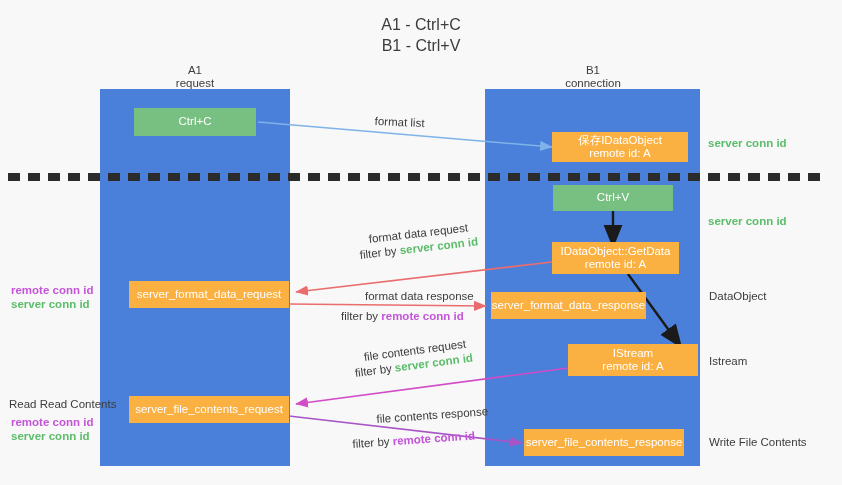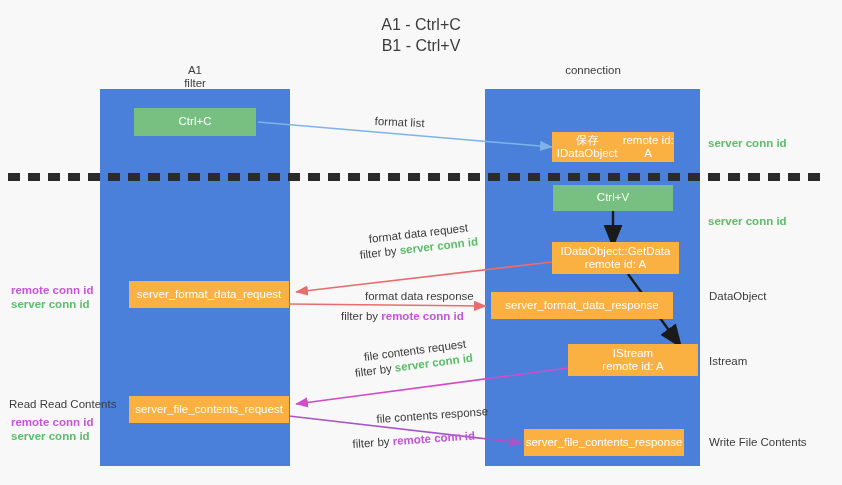--- a/index.html
+++ b/index.html
@@ -40,23 +40,24 @@
 
 <div id="stage">
 
   <div class="title" style="left:271px;top:10px;width:300px;">
     <div>A1 - Ctrl+C</div>
     <div>B1 - Ctrl+V</div>
   </div>
 
   <div class="colhead" style="left:120px;top:60px;width:150px;">
     <div>A1</div>
-    <div>filter</div>
+    <div>request</div>
   </div>
   <div class="colhead" style="left:518px;top:60px;width:150px;">
+    <div>B1</div>
     <div>connection</div>
   </div>
 
   <div class="col" style="left:100px;top:85px;width:190px;height:377px;"></div>
   <div class="col" style="left:485px;top:85px;width:215px;height:377px;"></div>
 
   <svg id="wires" viewBox="0 0 842 485">
     <defs>
       <marker id="ah-blue" markerWidth="9" markerHeight="9" refX="7.5" refY="3.2" orient="auto">
         <path d="M0,0 L8,3.2 L0,6.4 z" fill="#7fb2e8"></path>
@@ -91,33 +92,33 @@
 
     <line x1="8" y1="173" x2="828" y2="173" stroke="#2b2b2b" stroke-width="8" stroke-dasharray="12 8"></line>
   </svg>
 
   <div class="box orange" style="left:129px;top:277px;width:160px;height:27px;">server_format_data_request</div>
 
   <div class="box green" style="left:134px;top:104px;width:122px;height:28px;">Ctrl+C</div>
 
   <div class="box orange" style="left:129px;top:392px;width:160px;height:27px;">server_file_contents_request</div>
 
-  <div class="box orange" style="left:552px;top:128px;width:122px;height:30px;flex-direction:row;">
+  <div class="box orange" style="left:552px;top:128px;width:136px;height:30px;flex-direction:column;">
     <span>保存IDataObject</span>
     <span>remote id: A</span>
   </div>
 
   <div class="box green" style="left:553px;top:181px;width:120px;height:26px;">Ctrl+V</div>
 
   <div class="box orange" style="left:552px;top:238px;width:127px;height:32px;flex-direction:column;">
     <span>IDataObject::GetData</span>
     <span>remote id: A</span>
   </div>
 
-  <div class="box orange" style="left:491px;top:288px;width:182px;height:27px;">server_format_data_response</div>
+  <div class="box orange" style="left:491px;top:288px;width:155px;height:27px;">server_format_data_response</div>
 
   <div class="box orange" style="left:568px;top:340px;width:130px;height:32px;flex-direction:column;">
     <span>IStream</span>
     <span>remote id: A</span>
   </div>
 
   <div class="box orange" style="left:524px;top:425px;width:160px;height:27px;">server_file_contents_response</div>
 
   <div class="lbl green" style="left:708px;top:132px;">server conn id</div>
   <div class="lbl green" style="left:708px;top:210px;">server conn id</div>

